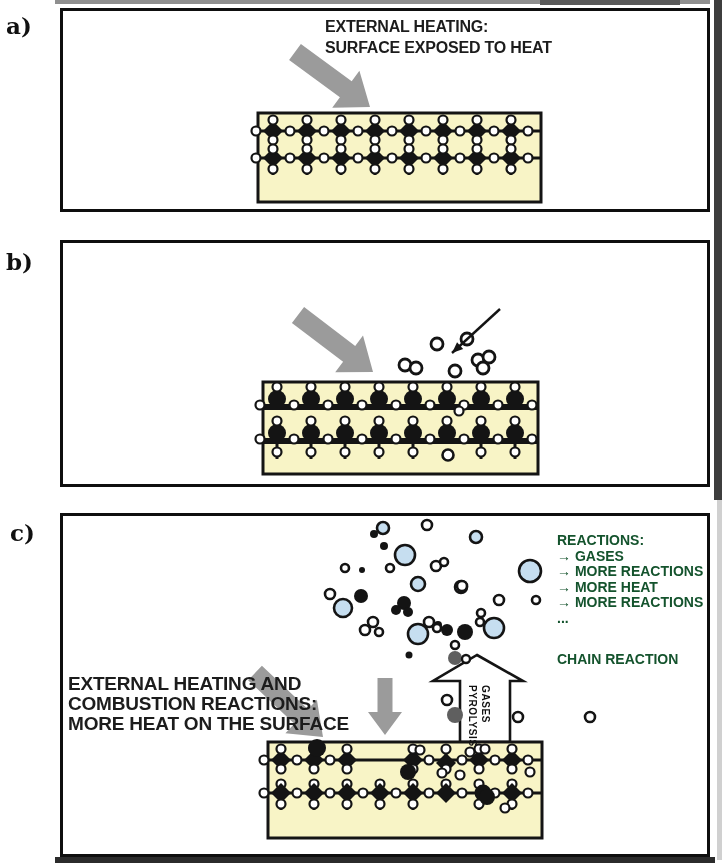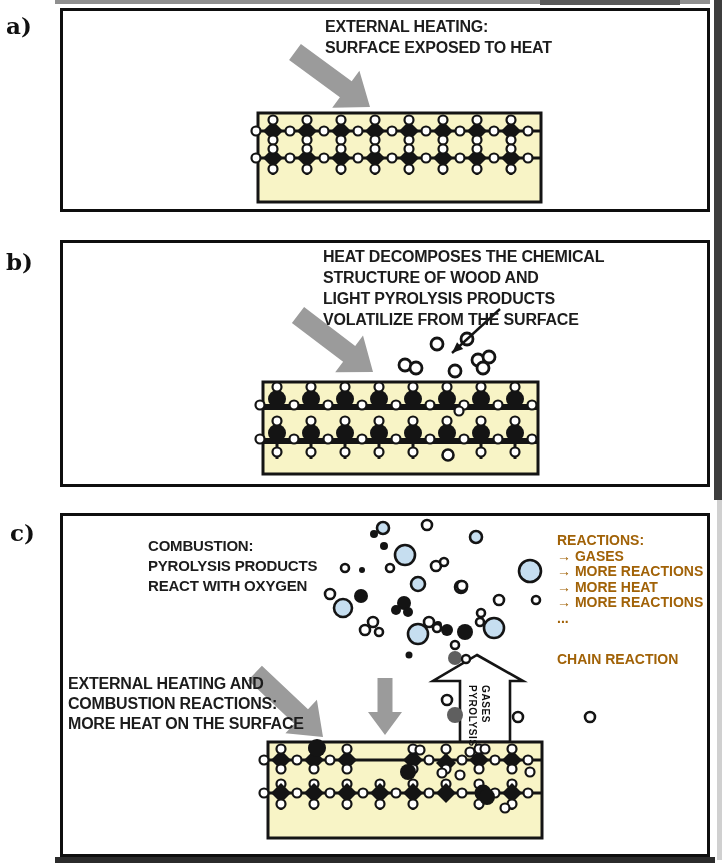--- a/index.html
+++ b/index.html
@@ -3,22 +3,22 @@
 <meta charset="utf-8">
 <style>
   html,body{margin:0;padding:0;background:#ffffff;}
   .page{position:relative;width:722px;height:867px;background:#fff;overflow:hidden;
         font-family:"Liberation Sans",sans-serif;}
   .panel{position:absolute;border:3px solid #0e0e0e;background:#fff;}
   .panel svg{position:absolute;left:0;top:0;}
   .panel-label{position:absolute;font:700 23px "DejaVu Serif",serif;color:#101010;}
   .cap{position:absolute;font:700 16px/21px "Liberation Sans",sans-serif;color:#1c1c1c;
        white-space:pre-line;letter-spacing:-0.2px;}
-  .cap.small{font-size:16px;line-height:20px;}
-  .reactions{position:absolute;color:#a16207;font:700 14px/15.5px "Liberation Sans",sans-serif;}
+  .cap.small{font-size:19px;line-height:20px;}
+  .reactions{position:absolute;color:#14532d;font:700 14px/15.5px "Liberation Sans",sans-serif;}
   .reactions .rx-item{white-space:pre;}
   .chain{margin-top:26px;}
   .pyro-label{position:absolute;writing-mode:vertical-lr;white-space:pre-line;
        font:700 10px/13.5px "Liberation Sans",sans-serif;letter-spacing:0.6px;color:#111;}
   .artifact{position:absolute;}
 </style>
 </head>
 <body>
 
 <div class="page">
@@ -220,24 +220,20 @@
           <line x1="350" y1="201" x2="350" y2="216" stroke="#141414" stroke-width="3"></line>
           <circle cx="350" cy="209" r="4.5" fill="#fff" stroke="#141414" stroke-width="2.2"></circle>
           <line x1="418" y1="201" x2="418" y2="216" stroke="#141414" stroke-width="3"></line>
           <circle cx="418" cy="209" r="4.5" fill="#fff" stroke="#141414" stroke-width="2.2"></circle>
           <line x1="452" y1="201" x2="452" y2="216" stroke="#141414" stroke-width="3"></line>
           <circle cx="452" cy="209" r="4.5" fill="#fff" stroke="#141414" stroke-width="2.2"></circle>
           <circle cx="396" cy="168" r="4.5" fill="#fff" stroke="#141414" stroke-width="2.2"></circle>
           <circle cx="385" cy="212" r="5.5" fill="#fff" stroke="#141414" stroke-width="2.6"></circle>
         </g>
       </svg>
-    <div class="cap" style="left:260px;top:3px;">HEAT DECOMPOSES THE CHEMICAL
-STRUCTURE OF WOOD AND
-LIGHT PYROLYSIS PRODUCTS
-VOLATILIZE FROM THE SURFACE</div>
   </section>
 
   <section class="panel" style="left:60px;top:513px;width:644px;height:338px;">
     <svg id="svg-c" width="644" height="338" viewBox="0 0 644 338">
         <g>
           <circle cx="320" cy="12" r="6" fill="#c6def0" stroke="#141414" stroke-width="2.6"></circle>
           <circle cx="413" cy="21" r="6" fill="#c6def0" stroke="#141414" stroke-width="2.6"></circle>
           <circle cx="342" cy="39" r="10" fill="#c6def0" stroke="#141414" stroke-width="2.6"></circle>
           <circle cx="467" cy="55" r="11" fill="#c6def0" stroke="#141414" stroke-width="2.6"></circle>
           <circle cx="355" cy="68" r="7" fill="#c6def0" stroke="#141414" stroke-width="2.6"></circle>
@@ -378,23 +374,20 @@
         </g>
         <g>
           <circle cx="392" cy="142" r="7" fill="#5f5f5f"></circle>
           <circle cx="403" cy="143" r="4" fill="#fff" stroke="#141414" stroke-width="2.4"></circle>
           <circle cx="392" cy="199" r="8" fill="#5f5f5f"></circle>
           <circle cx="384" cy="184" r="5" fill="#fff" stroke="#141414" stroke-width="2.6"></circle>
           <circle cx="455" cy="201" r="5" fill="#fff" stroke="#141414" stroke-width="2.6"></circle>
           <circle cx="527" cy="201" r="5" fill="#fff" stroke="#141414" stroke-width="2.6"></circle>
         </g>
       </svg>
-    <div class="cap small" style="left:85px;top:20px;font-size:15px;">COMBUSTION:
-PYROLYSIS PRODUCTS
-REACT WITH OXYGEN</div>
     <div class="reactions" style="left:494px;top:17px;">
       <div class="rx-item">REACTIONS:</div>
       <div class="rx-item">→ GASES</div>
       <div class="rx-item">→ MORE REACTIONS</div>
       <div class="rx-item">→ MORE HEAT</div>
       <div class="rx-item">→ MORE REACTIONS</div>
       <div class="rx-item">...</div>
       <div class="rx-item chain">CHAIN REACTION</div>
     </div>
     <div class="cap small" style="left:5px;top:158px;">EXTERNAL HEATING AND

